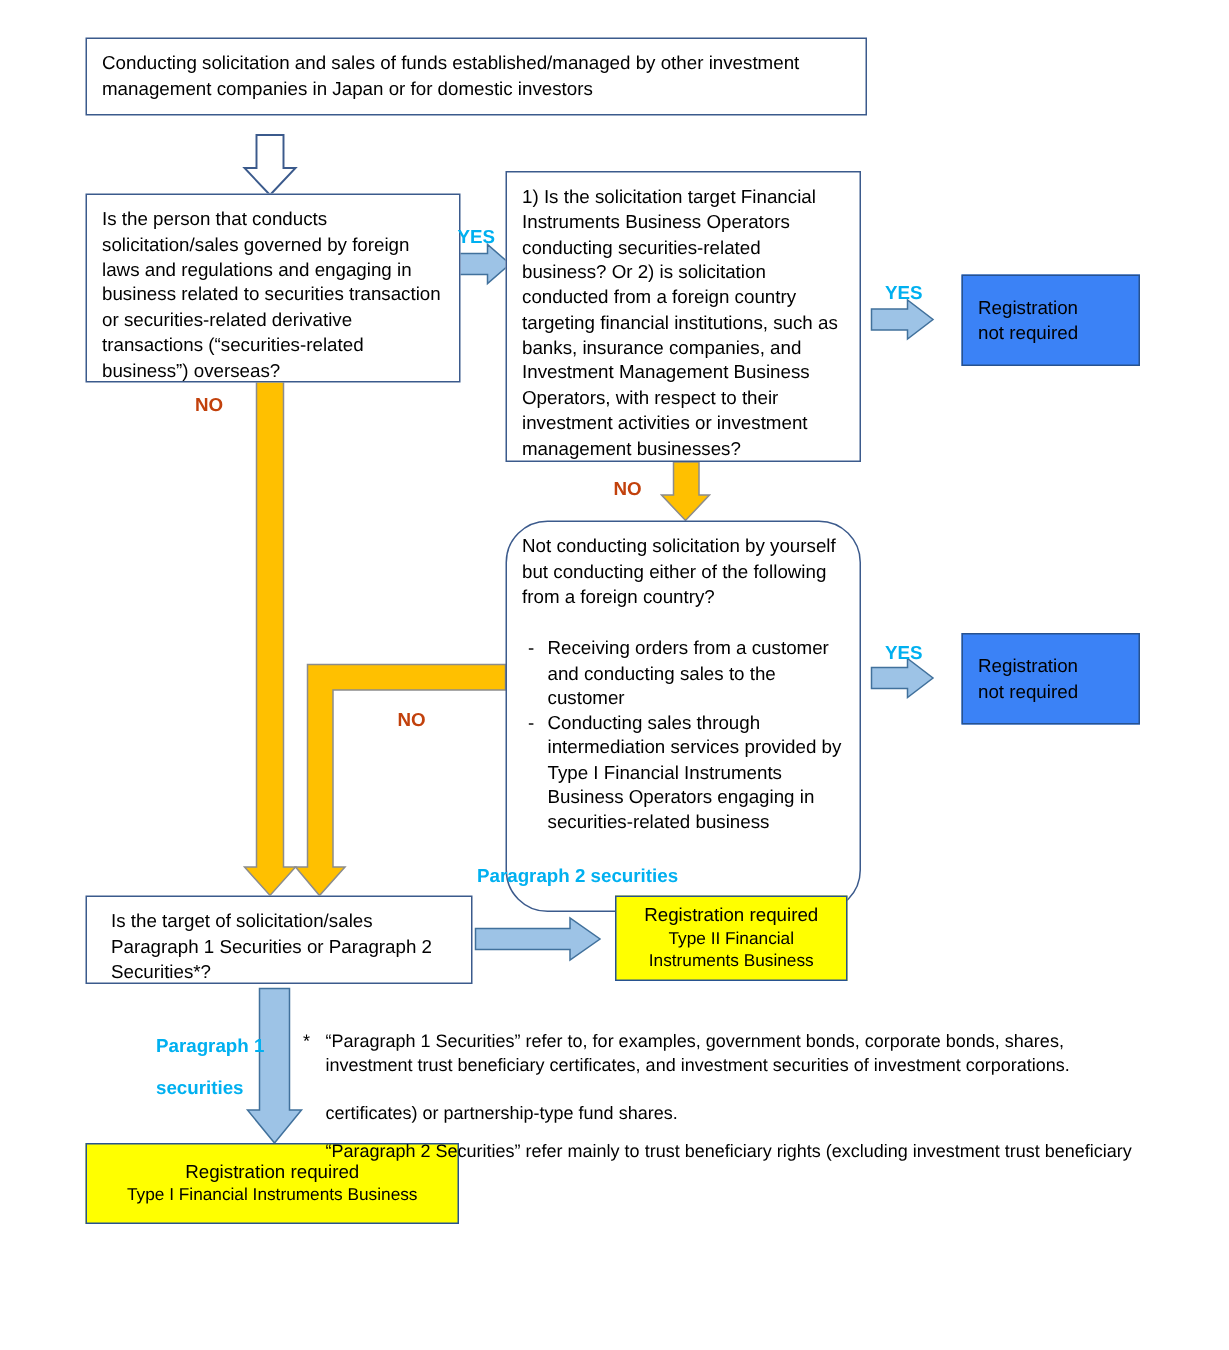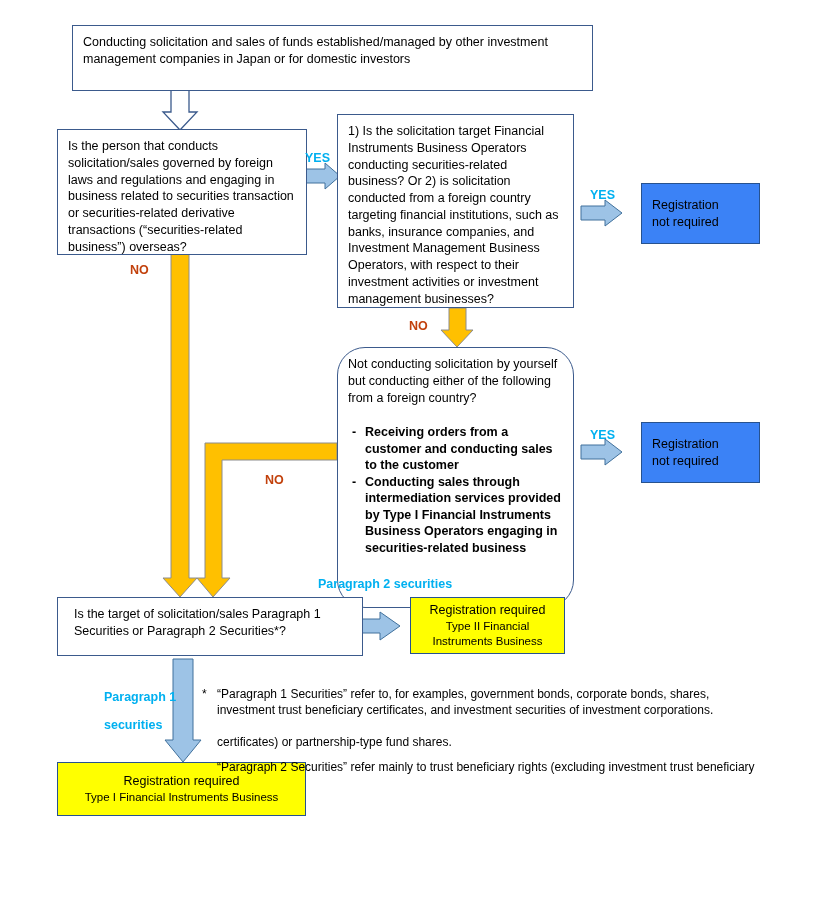--- a/index.html
+++ b/index.html
@@ -78,21 +78,20 @@
   }
   ul.bullets {
     list-style: none;
     margin: 0;
     padding: 0;
   }
   ul.bullets li {
     position: relative;
     padding-left: 17px;
     margin-bottom: 0px;
-    font-weight: bold;
   }
   ul.bullets li:before {
     content: "-";
     position: absolute;
     left: 4px;
     top: 0;
   }
   svg { position: absolute; left: 0; top: 0; pointer-events: none; }
 </style>
 </head>
@@ -133,41 +132,41 @@
 
     <g>
       <polygon points="317,619 380,619 380,612 400,626 380,640 380,633 317,633" fill="#9dc3e6" stroke="#41719c" stroke-width="1"></polygon>
     </g>
 
     <g>
       <polygon points="173,659 193,659 193,740 201,740 183,762 165,740 173,740" fill="#9dc3e6" stroke="#41719c" stroke-width="1"></polygon>
     </g>
   </svg>
 
-  <div class="box" style="left:72px; top:25px; width:521px; height:66px;">
+  <div class="box" style="left:57px; top:25px; width:521px; height:52px;">
     <div class="ttl">Conducting solicitation and sales of funds established/managed by other investment management companies in Japan or for domestic investors</div>
   </div>
 
   <div class="box" style="left:57px; top:129px; width:250px; height:126px;">
     <div class="ttl">Is the person that conducts solicitation/sales governed by foreign laws and regulations and engaging in business related to securities transaction or securities-related derivative transactions (“securities-related business”) overseas?</div>
   </div>
 
   <div class="box" style="left:337px; top:114px; width:237px; height:194px;">
     <div class="ttl">1) Is the solicitation target Financial Instruments Business Operators conducting securities-related business? Or 2) is solicitation conducted from a foreign country targeting financial institutions, such as banks, insurance companies, and Investment Management Business Operators, with respect to their investment activities or investment management businesses?</div>
   </div>
 
   <div class="box" style="left:337px; top:347px; width:237px; height:261px;border-radius:28px;">
     <div class="ttl">Not conducting solicitation by yourself but conducting either of the following from a foreign country?</div>
     <ul class="bullets" style="margin-top:18px;">
       <li>Receiving orders from a customer and conducting sales to the customer</li>
       <li>Conducting sales through intermediation services provided by Type I Financial Instruments Business Operators engaging in securities-related business</li>
     </ul>
   </div>
 
-  <div class="box" style="left:57px; top:597px; width:306px; height:59px;padding-left:16px;">
+  <div class="box" style="left:57px; top:597px; width:258px; height:59px;padding-left:16px;">
     <div class="ttl">Is the target of solicitation/sales Paragraph 1 Securities or Paragraph 2 Securities*?</div>
   </div>
 
   <div class="box blue-fill centered" style="left:641px; top:183px; width:119px; height:61px; justify-content:flex-start;">
     <div class="ttl" style="white-space:pre-line;">Registration
 not required</div>
   </div>
 
   <div class="box blue-fill centered" style="left:641px; top:422px; width:119px; height:61px; justify-content:flex-start;">
     <div class="ttl" style="white-space:pre-line;">Registration

